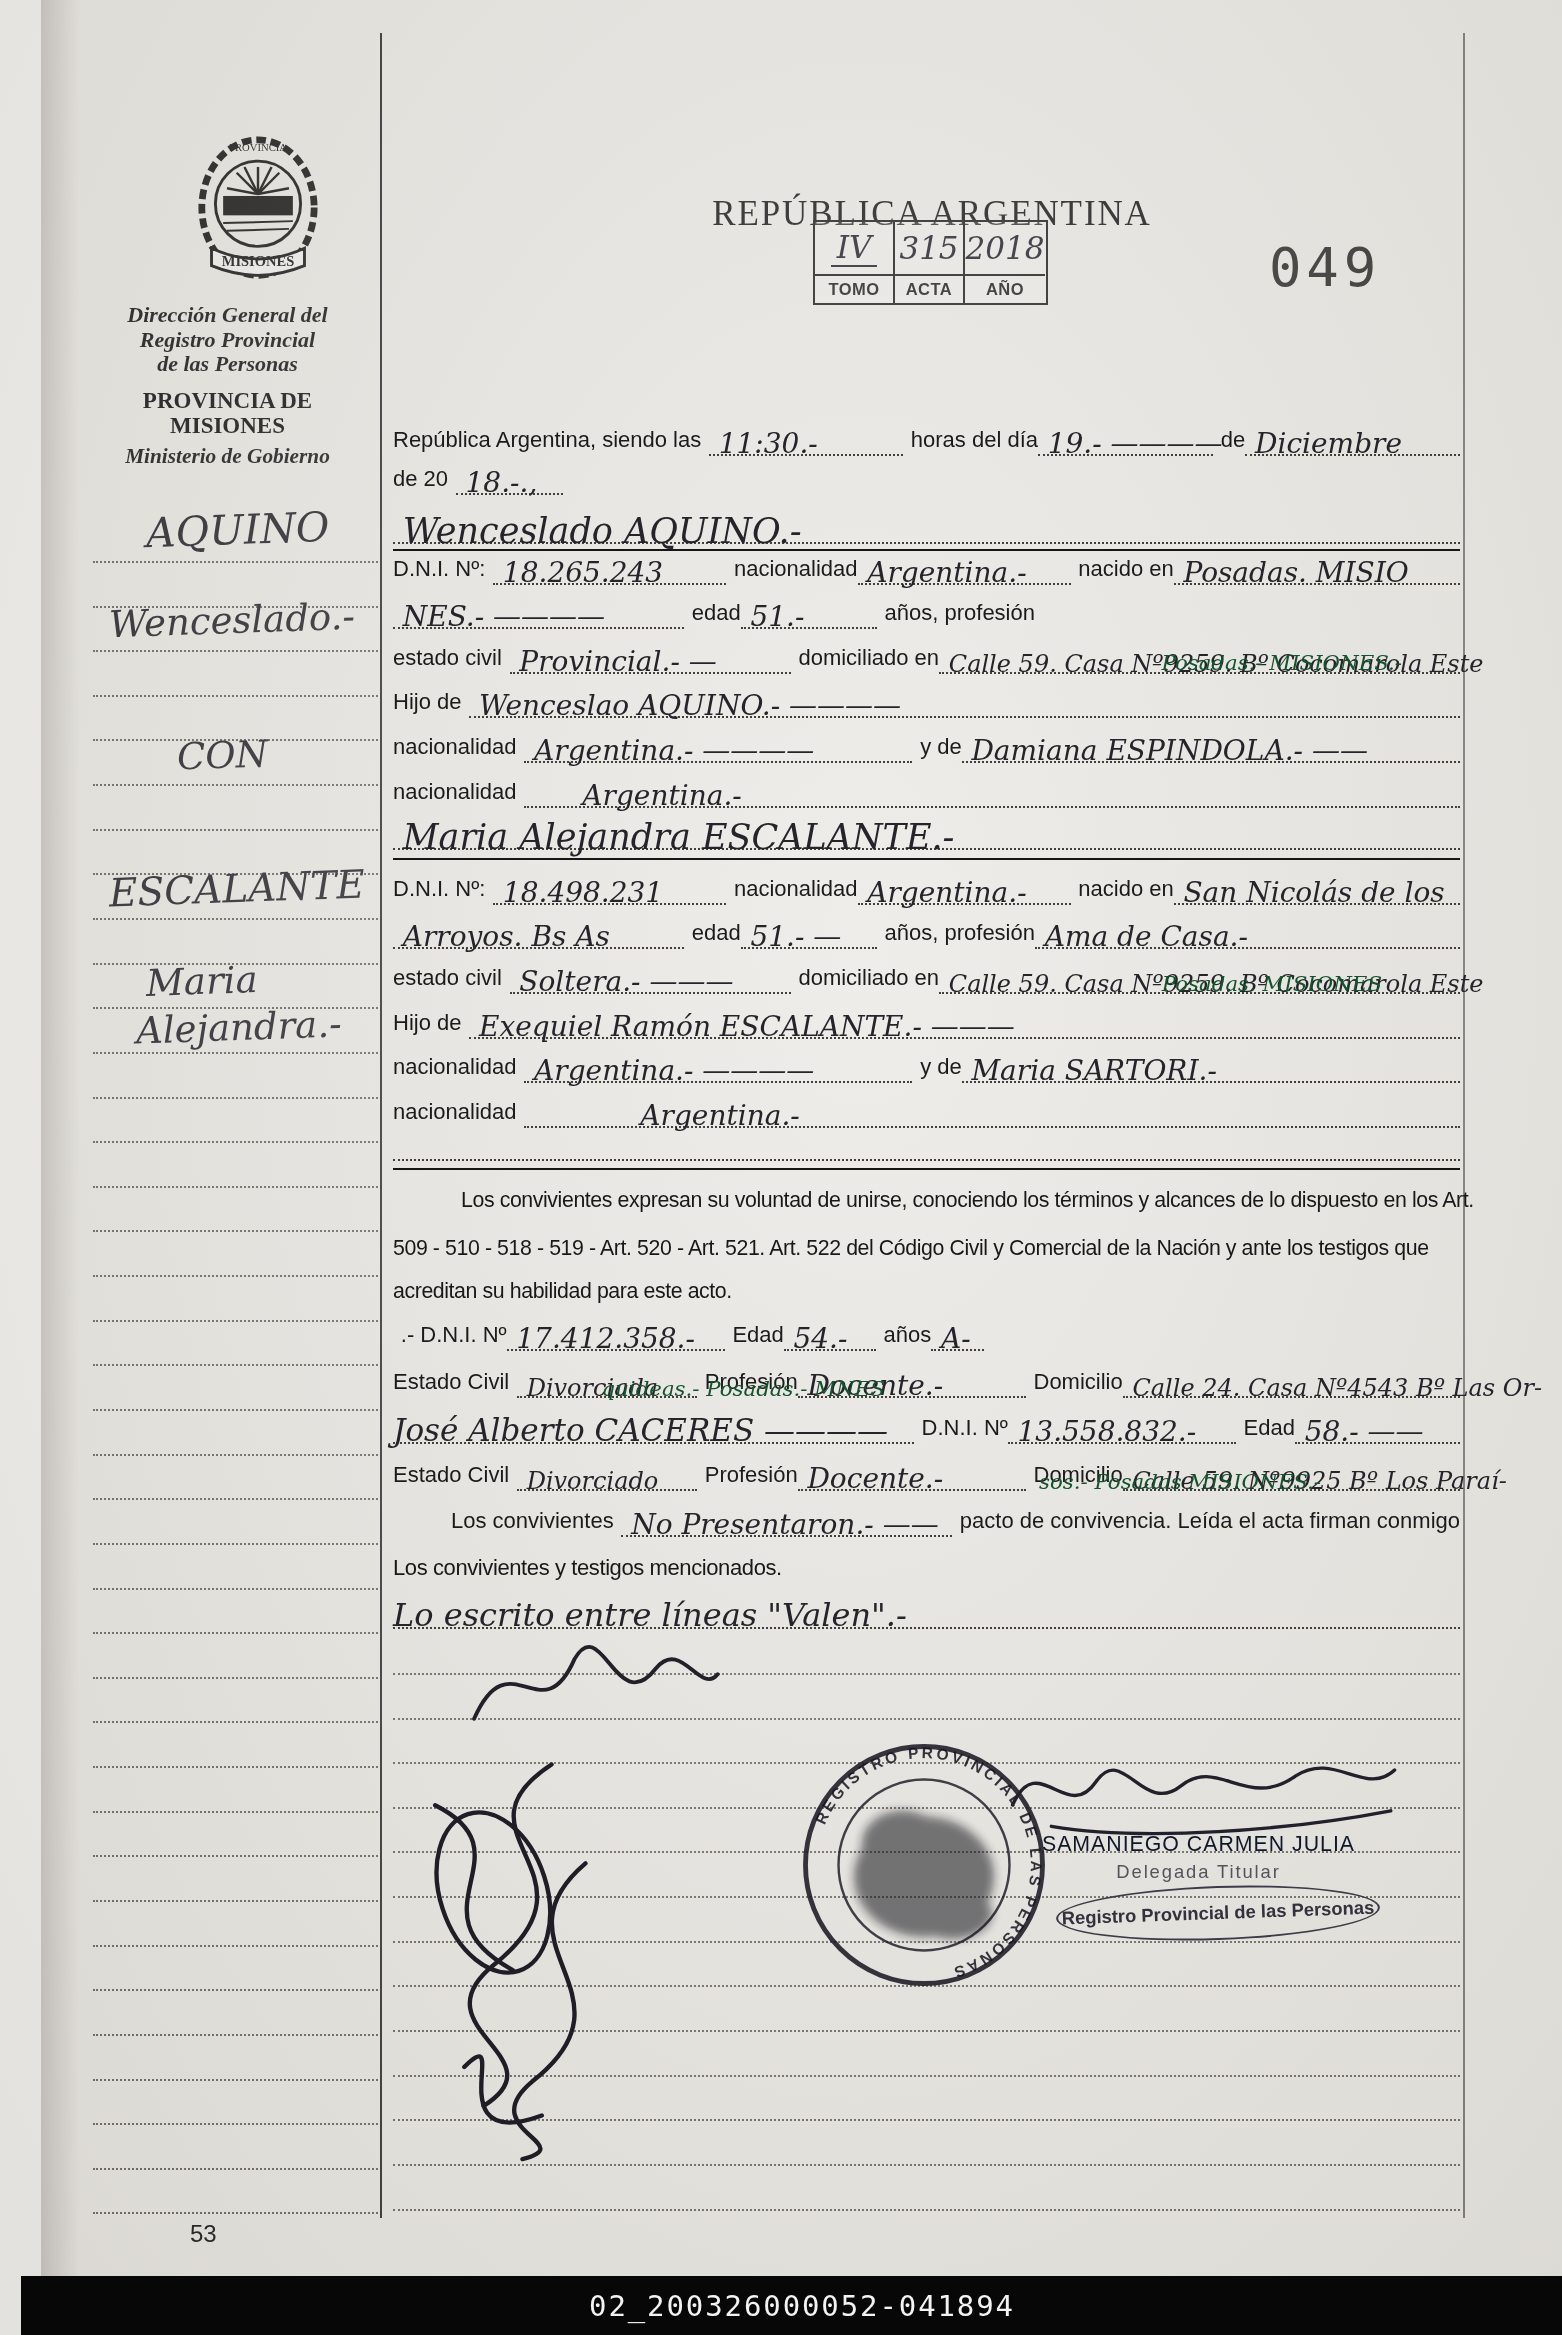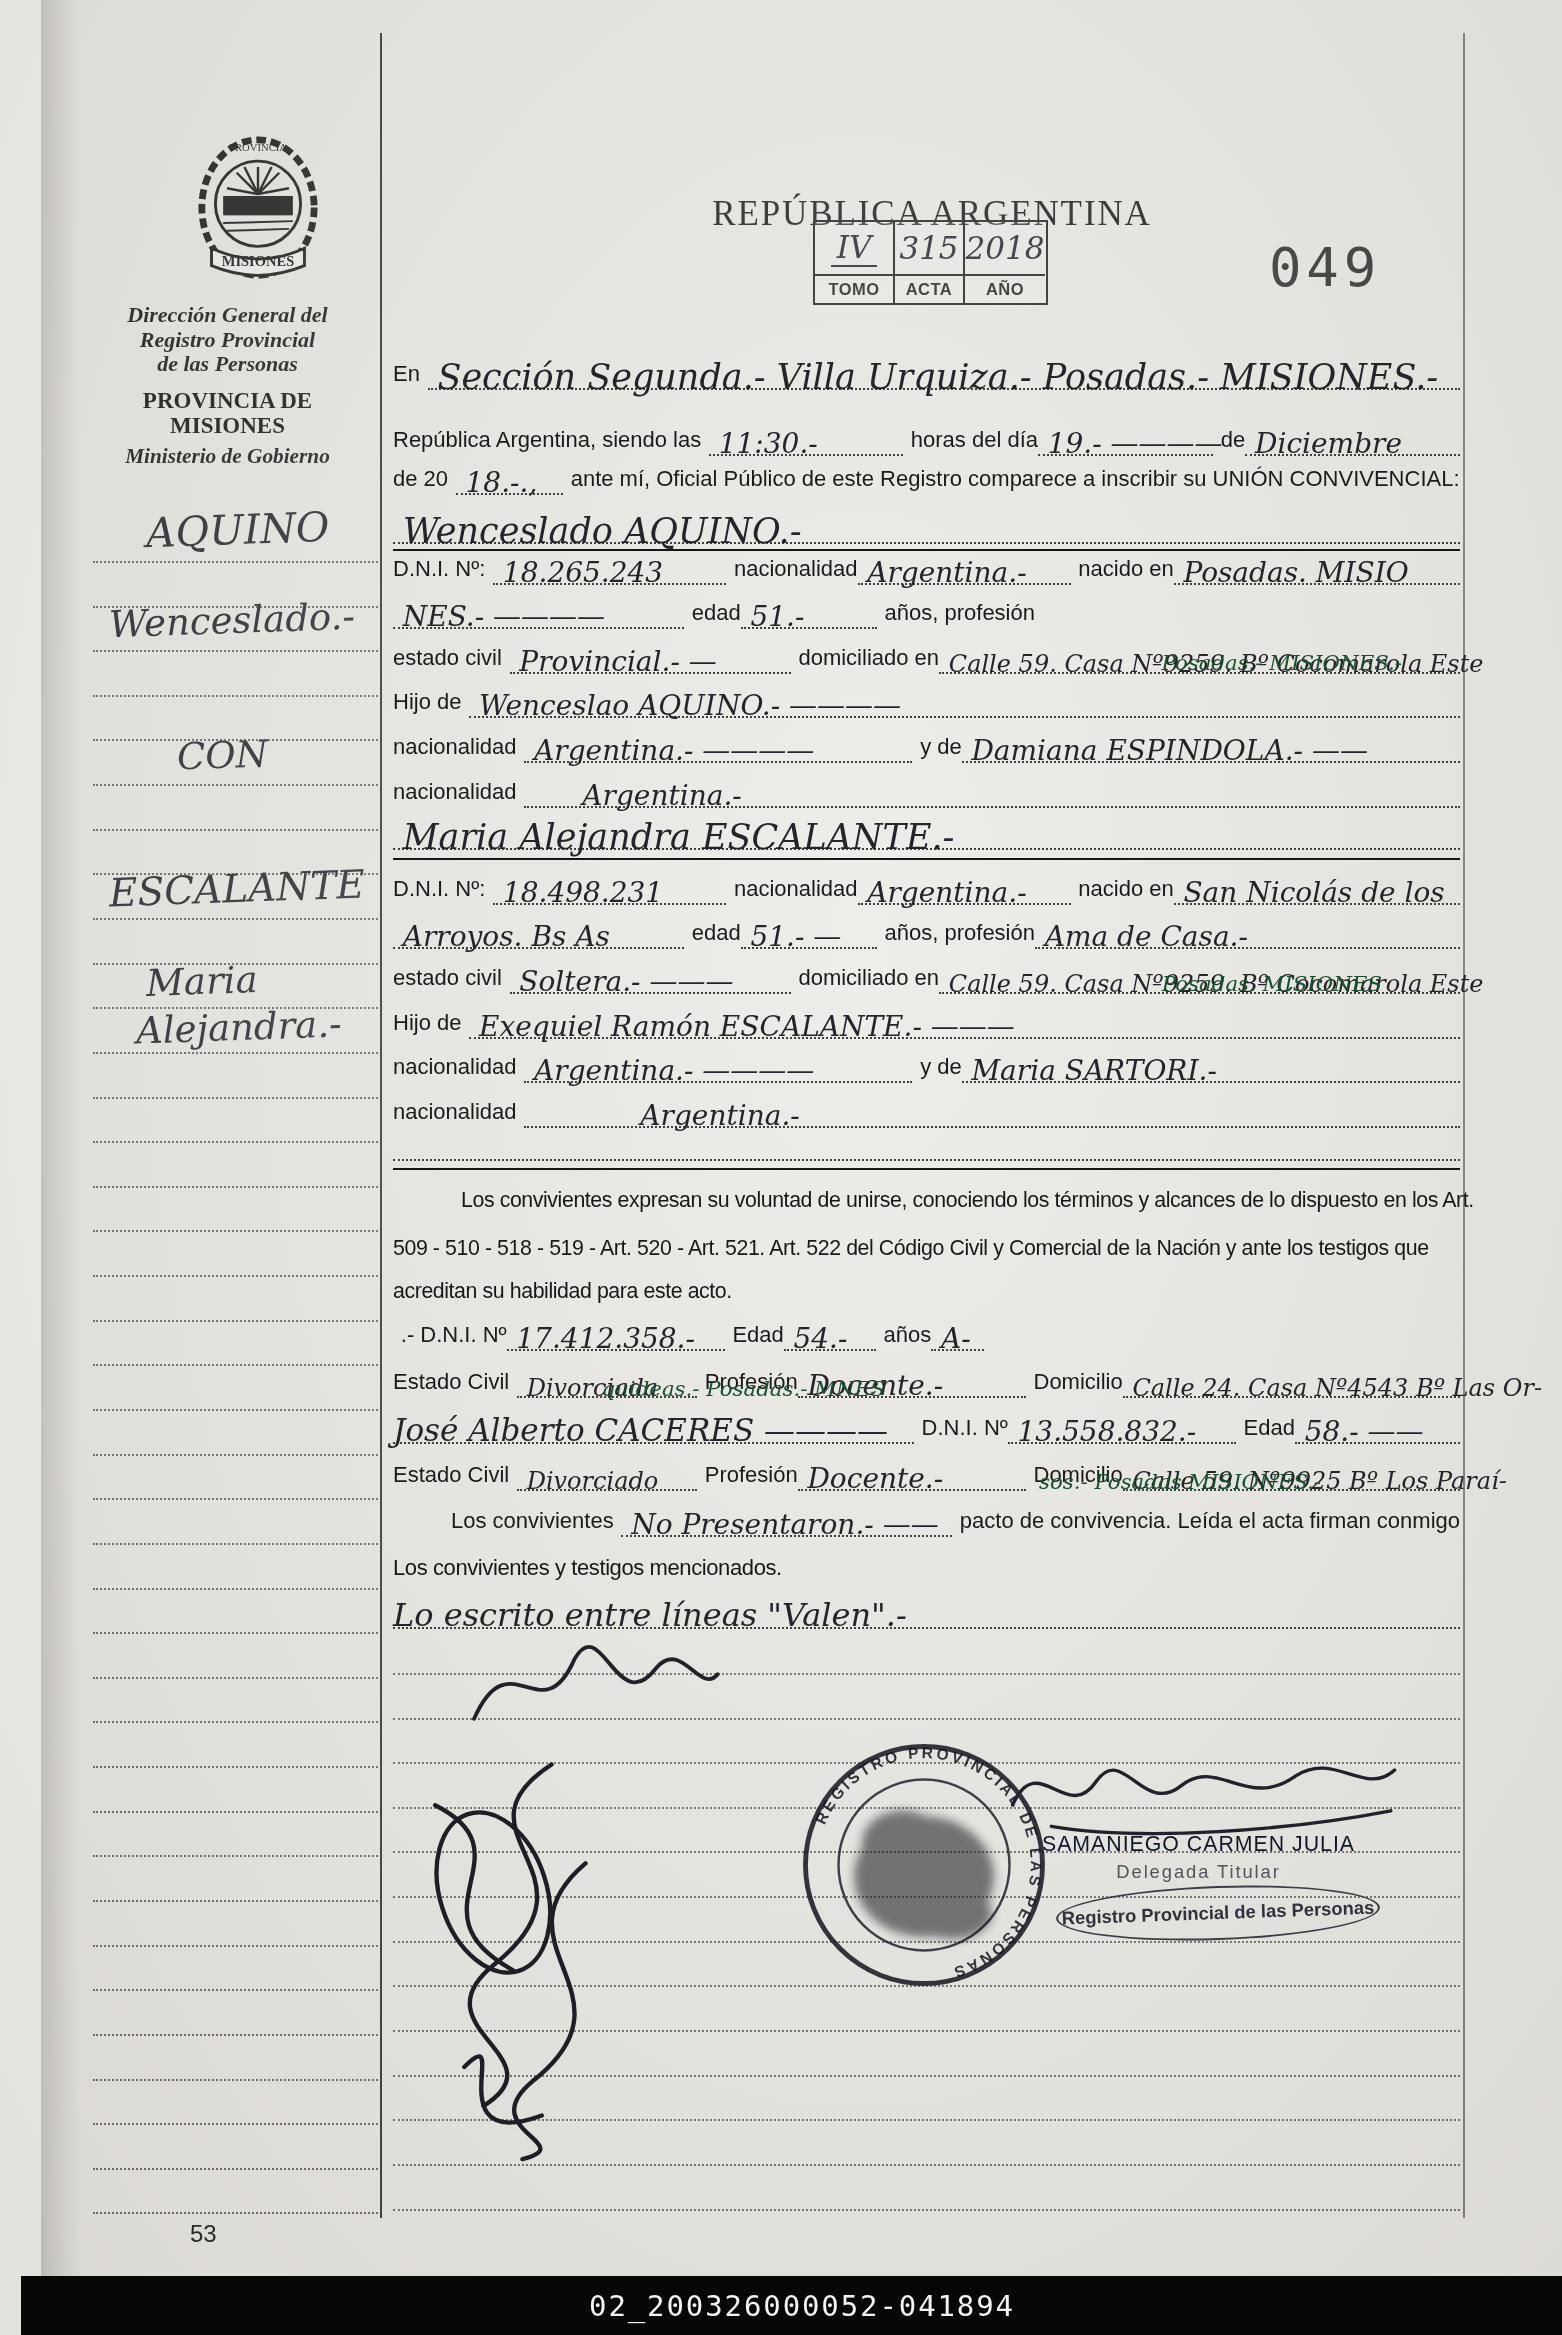--- a/index.html
+++ b/index.html
@@ -181,46 +181,39 @@
   </div>
   <div class="mini">Ministerio de Gobierno</div>
 
   <span class="hw margin-note" style="left:146px;top:510px;font-size:41px;">AQUINO</span>
   <span class="hw margin-note" style="left:109px;top:602px;">Wenceslado.-</span>
   <span class="hw margin-note" style="left:177px;top:737px;">CON</span>
   <span class="hw margin-note" style="left:109px;top:869px;font-size:39px;">ESCALANTE</span>
   <span class="hw margin-note" style="left:146px;top:963px;">Maria</span>
   <span class="hw margin-note" style="left:136px;top:1009px;">Alejandra.-</span>
 
-  <div class="row" style="top:345px;">
-    <span class="lbl">En</span>
-    <span class="fill grow">
-        <span class="hw big">Sección Segunda.- Villa Urquiza.- Posadas.- MISIONES.-</span>
-      </span>
-  </div>
   <div class="row" style="top:411px;">
     <span class="lbl">República Argentina, siendo las</span>
     <span class="fill" style="width:194px;">
         <span class="hw">11:30.-</span>
       </span>
     <span class="lbl after">horas del día</span>
     <span class="fill" style="width:175px;">
         <span class="hw">19.-  ————</span>
       </span>
     <span class="lbl after">de</span>
     <span class="fill grow">
         <span class="hw">Diciembre</span>
       </span>
   </div>
   <div class="row" style="top:450px;">
     <span class="lbl">de 20</span>
     <span class="fill" style="width:107px;">
         <span class="hw">18.-.,</span>
       </span>
-    <span class="lbl after">ante mí, Oficial Público de este Registro comparece a inscribir su UNIÓN CONVIVENCIAL:</span>
   </div>
   <div class="row" style="top:499px;">
     <span class="fill grow">
         <span class="hw big">Wenceslado AQUINO.-</span>
       </span>
   </div>
   <div class="hrule" style="top:549px;"></div>
 
   <div class="row" style="top:540px;">
     <span class="lbl">D.N.I. Nº:</span>

